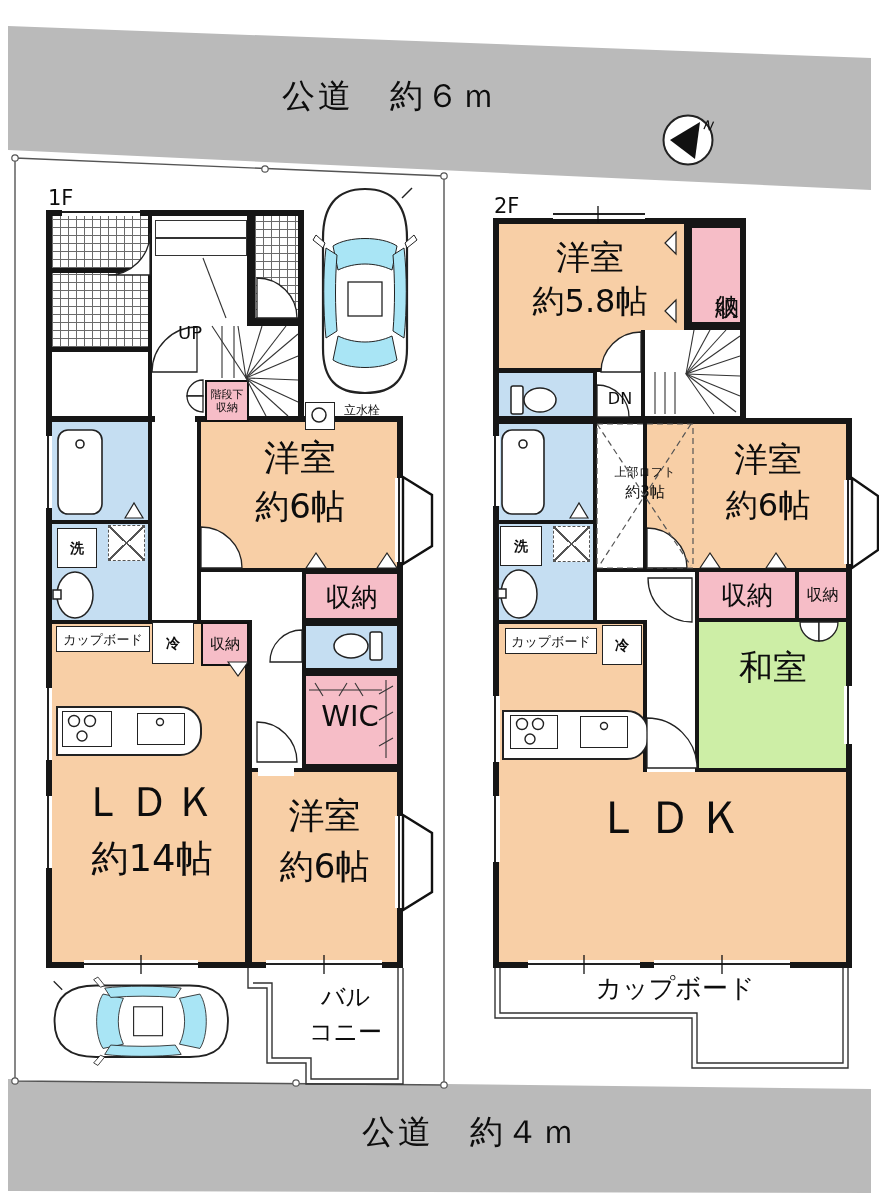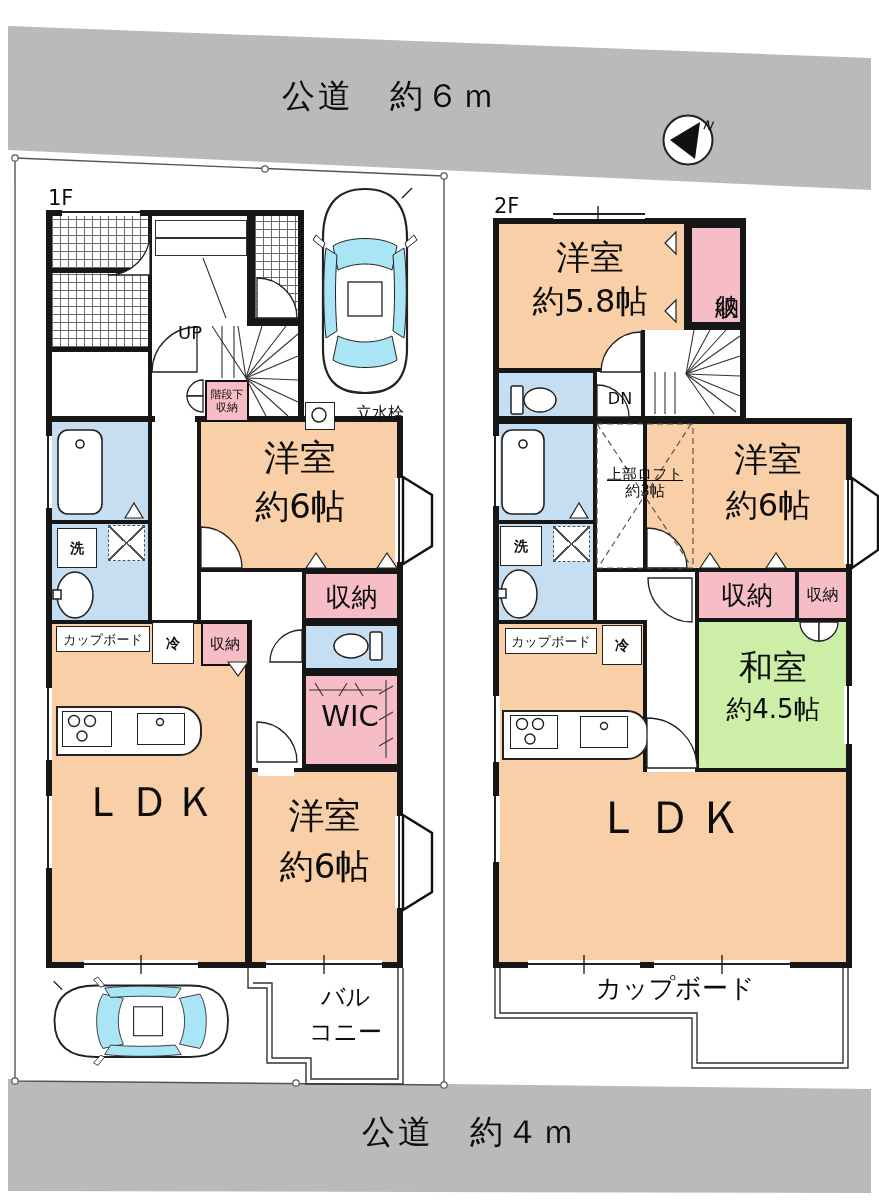--- a/index.html
+++ b/index.html
@@ -328,55 +328,55 @@
 </svg>
 
 <div class="lbl" style="left:170px;top:78px;width:440px;font-size:33px;letter-spacing:3px;">公道　約６ｍ</div>
 <div class="lbl" style="left:250px;top:1114px;width:440px;font-size:33px;letter-spacing:3px;">公道　約４ｍ</div>
 
 <div class="lbl" style="left:48px;top:187px;width:46px;font-size:21px;text-align:left;">1F</div>
 <div class="lbl" style="left:494px;top:195px;width:46px;font-size:21px;text-align:left;">2F</div>
 
 <div class="lbl" style="left:168px;top:323px;width:44px;font-size:18px;">UP</div>
 <div class="lbl" style="left:599px;top:390px;width:42px;font-size:16px;">DN</div>
-<div class="lbl" style="left:356px;top:404px;width:70px;font-size:16px;text-align:left;">立水栓</div>
+<div class="lbl" style="left:344px;top:404px;width:70px;font-size:12px;text-align:left;">立水栓</div>
 
 <div class="lbl" style="left:210px;top:438px;width:180px;">
   <div style="font-size:36px;">洋室</div>
   <div style="font-size:34px;margin-top:9px;">約6帖</div>
 </div>
 <div class="lbl" style="left:306px;top:583px;width:91px;font-size:26px;">収納</div>
 <div class="lbl" style="left:306px;top:700px;width:88px;font-size:29px;">WIC</div>
 <div class="lbl" style="left:62px;top:778px;width:180px;">
   <div style="font-size:42px;letter-spacing:4px;">ＬＤＫ</div>
+  <div style="font-size:37px;margin-top:13px;">約14帖</div>
 </div>
 <div class="lbl" style="left:252px;top:796px;width:145px;">
   <div style="font-size:36px;">洋室</div>
   <div style="font-size:34px;margin-top:11px;">約6帖</div>
 </div>
 <div class="lbl" style="left:298px;top:984px;width:95px;">
   <div style="font-size:24px;">バル</div>
   <div style="font-size:24px;margin-top:8px;">コニー</div>
 </div>
 
 <div class="lbl" style="left:500px;top:238px;width:180px;">
   <div style="font-size:34px;">洋室</div>
   <div style="font-size:32px;margin-top:8px;">約5.8帖</div>
 </div>
 <div class="lbl vtext" style="left:692px;top:240px;width:48px;height:72px;font-size:24px;">収納</div>
 <div class="lbl" style="left:590px;top:466px;width:110px;">
-  <div style="font-size:15px;text-decoration:underline;">上部ロフト</div>
-  <div style="font-size:15px;">約3帖</div>
+  <div style="font-size:12px;">上部ロフト</div>
+  <div style="font-size:15px;margin-top:5px;">約3帖</div>
 </div>
 <div class="lbl" style="left:688px;top:440px;width:160px;">
   <div style="font-size:34px;">洋室</div>
   <div style="font-size:32px;margin-top:10px;">約6帖</div>
 </div>
 <div class="lbl" style="left:699px;top:581px;width:96px;font-size:26px;">収納</div>
 <div class="lbl" style="left:799px;top:586px;width:47px;font-size:16px;">収納</div>
 <div class="lbl" style="left:700px;top:648px;width:146px;">
   <div style="font-size:34px;">和室</div>
-  <div style="font-size:26px;margin-top:9px;">約4.5帖</div>
 </div>
 <div class="lbl" style="left:528px;top:792px;width:290px;">
   <div style="font-size:46px;letter-spacing:5px;">ＬＤＫ</div>
 </div>
 <div class="lbl" style="left:570px;top:974px;width:210px;font-size:26px;">カップボード</div>
 
 </body></html>

